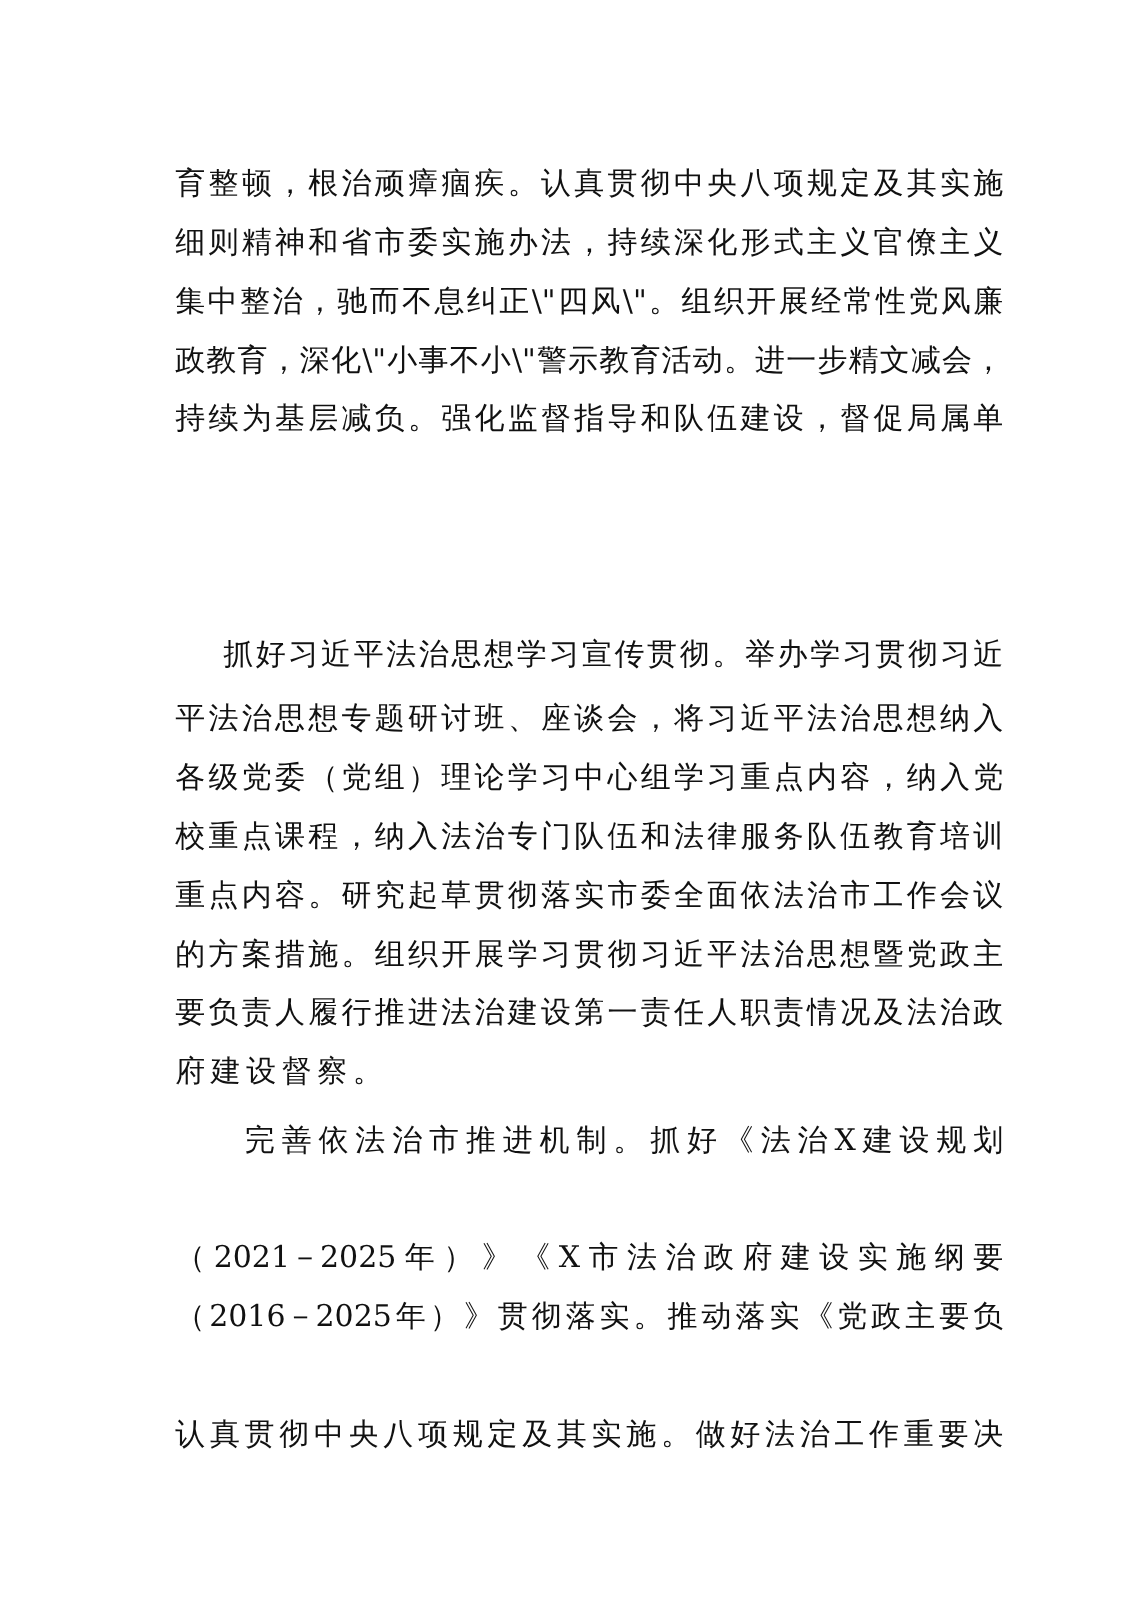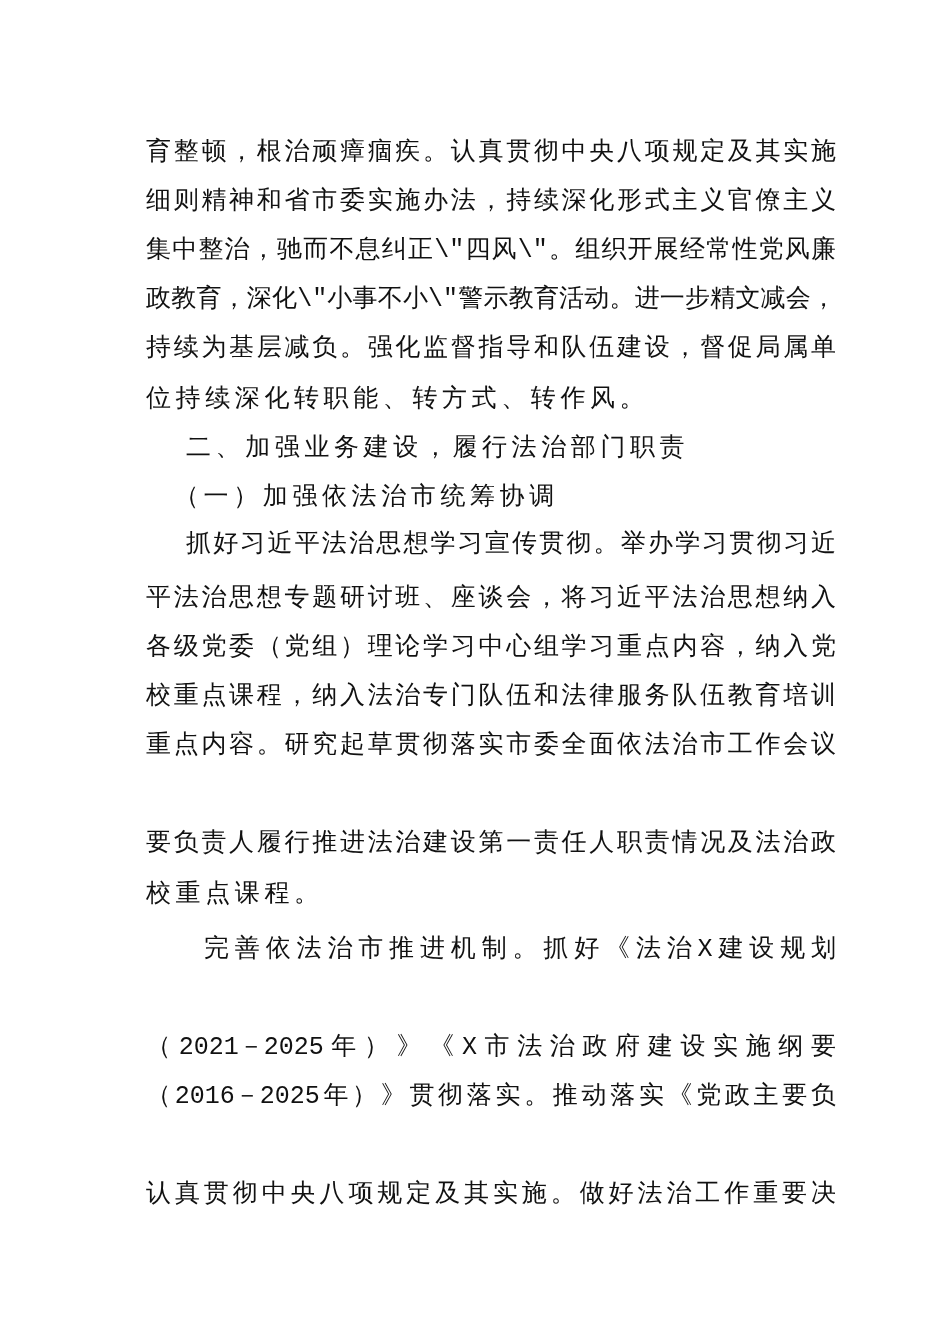--- a/index.html
+++ b/index.html
@@ -1,44 +1,42 @@
 <!DOCTYPE html>
 <html><head>
 <meta charset="utf-8">
 <style>
   html, body { margin: 0; padding: 0; background: #ffffff; }
   body { width: 950px; height: 1344px; position: relative; overflow: hidden;
          font-family: "DejaVu Serif", "Liberation Serif", serif; color: #111111; }
   .page { position: absolute; left: 0; top: 0; width: 950px; height: 1344px; background: #ffffff; }
   .line { position: absolute; left: 146px; font-size: 25px; line-height: 34px; white-space: nowrap;
           letter-spacing: 4.6px; }
-  .line.justify { width: 690px; text-align: justify; text-align-last: justify; letter-spacing: 0; font-family: Liberation Mono, monospace; }
+  .line.justify { width: 690px; text-align: justify; text-align-last: justify; letter-spacing: 0; }
   .indent2 { left: 186px; }
   .indent-sub { left: 174px; }
   .indent-wide { left: 204px; }
 </style>
 </head>
 <body>
 
 <div class="page">
   <div class="line justify" style="top:136px">育整顿，根治顽瘴痼疾。认真贯彻中央八项规定及其实施</div>
   <div class="line justify" style="top:185px">细则精神和省市委实施办法，持续深化形式主义官僚主义</div>
   <div class="line justify" style="top:234px">集中整治，驰而不息纠正\"四风\"。组织开展经常性党风廉</div>
   <div class="line justify" style="top:283px">政教育，深化\"小事不小\"警示教育活动。进一步精文减会，</div>
   <div class="line justify" style="top:332px">持续为基层减负。强化监督指导和队伍建设，督促局属单</div>
-  <div class="line" style="top:381px">位持续深化转职能、转方式、转作风。</div>
 
-  <div class="line indent2" style="top:430px">二、加强业务建设，履行法治部门职责</div>
-  <div class="line indent-sub" style="top:479px">（一）加强依法治市统筹协调</div>
 
   <div class="line justify" style="top:582px">平法治思想专题研讨班、座谈会，将习近平法治思想纳入</div>
   <div class="line justify indent2" style="top:528px; width:650px;">抓好习近平法治思想学习宣传贯彻。举办学习贯彻习近</div>
   <div class="line justify" style="top:631px">各级党委（党组）理论学习中心组学习重点内容，纳入党</div>
   <div class="line justify" style="top:729px">重点内容。研究起草贯彻落实市委全面依法治市工作会议</div>
   <div class="line justify" style="top:680px">校重点课程，纳入法治专门队伍和法律服务队伍教育培训</div>
+  <div class="line justify" style="top:778px">的方案措施。组织开展学习贯彻习近平法治思想暨党政主</div>
   <div class="line justify" style="top:827px">要负责人履行推进法治建设第一责任人职责情况及法治政</div>
-  <div class="line" style="top:876px">校重点课程。</div>
+  <div class="line" style="top:876px">府建设督察。</div>
 
   <div class="line justify indent-wide" style="top:933px; width:632px;">完善依法治市推进机制。抓好《法治X建设规划</div>
   <div class="line justify" style="top:1031px">（2021－2025年）》《X市法治政府建设实施纲要</div>
   <div class="line justify" style="top:1080px">（2016－2025年）》贯彻落实。推动落实《党政主要负</div>
   <div class="line justify" style="top:1178px">认真贯彻中央八项规定及其实施。做好法治工作重要决</div>
 </div>
 
 </body></html>

